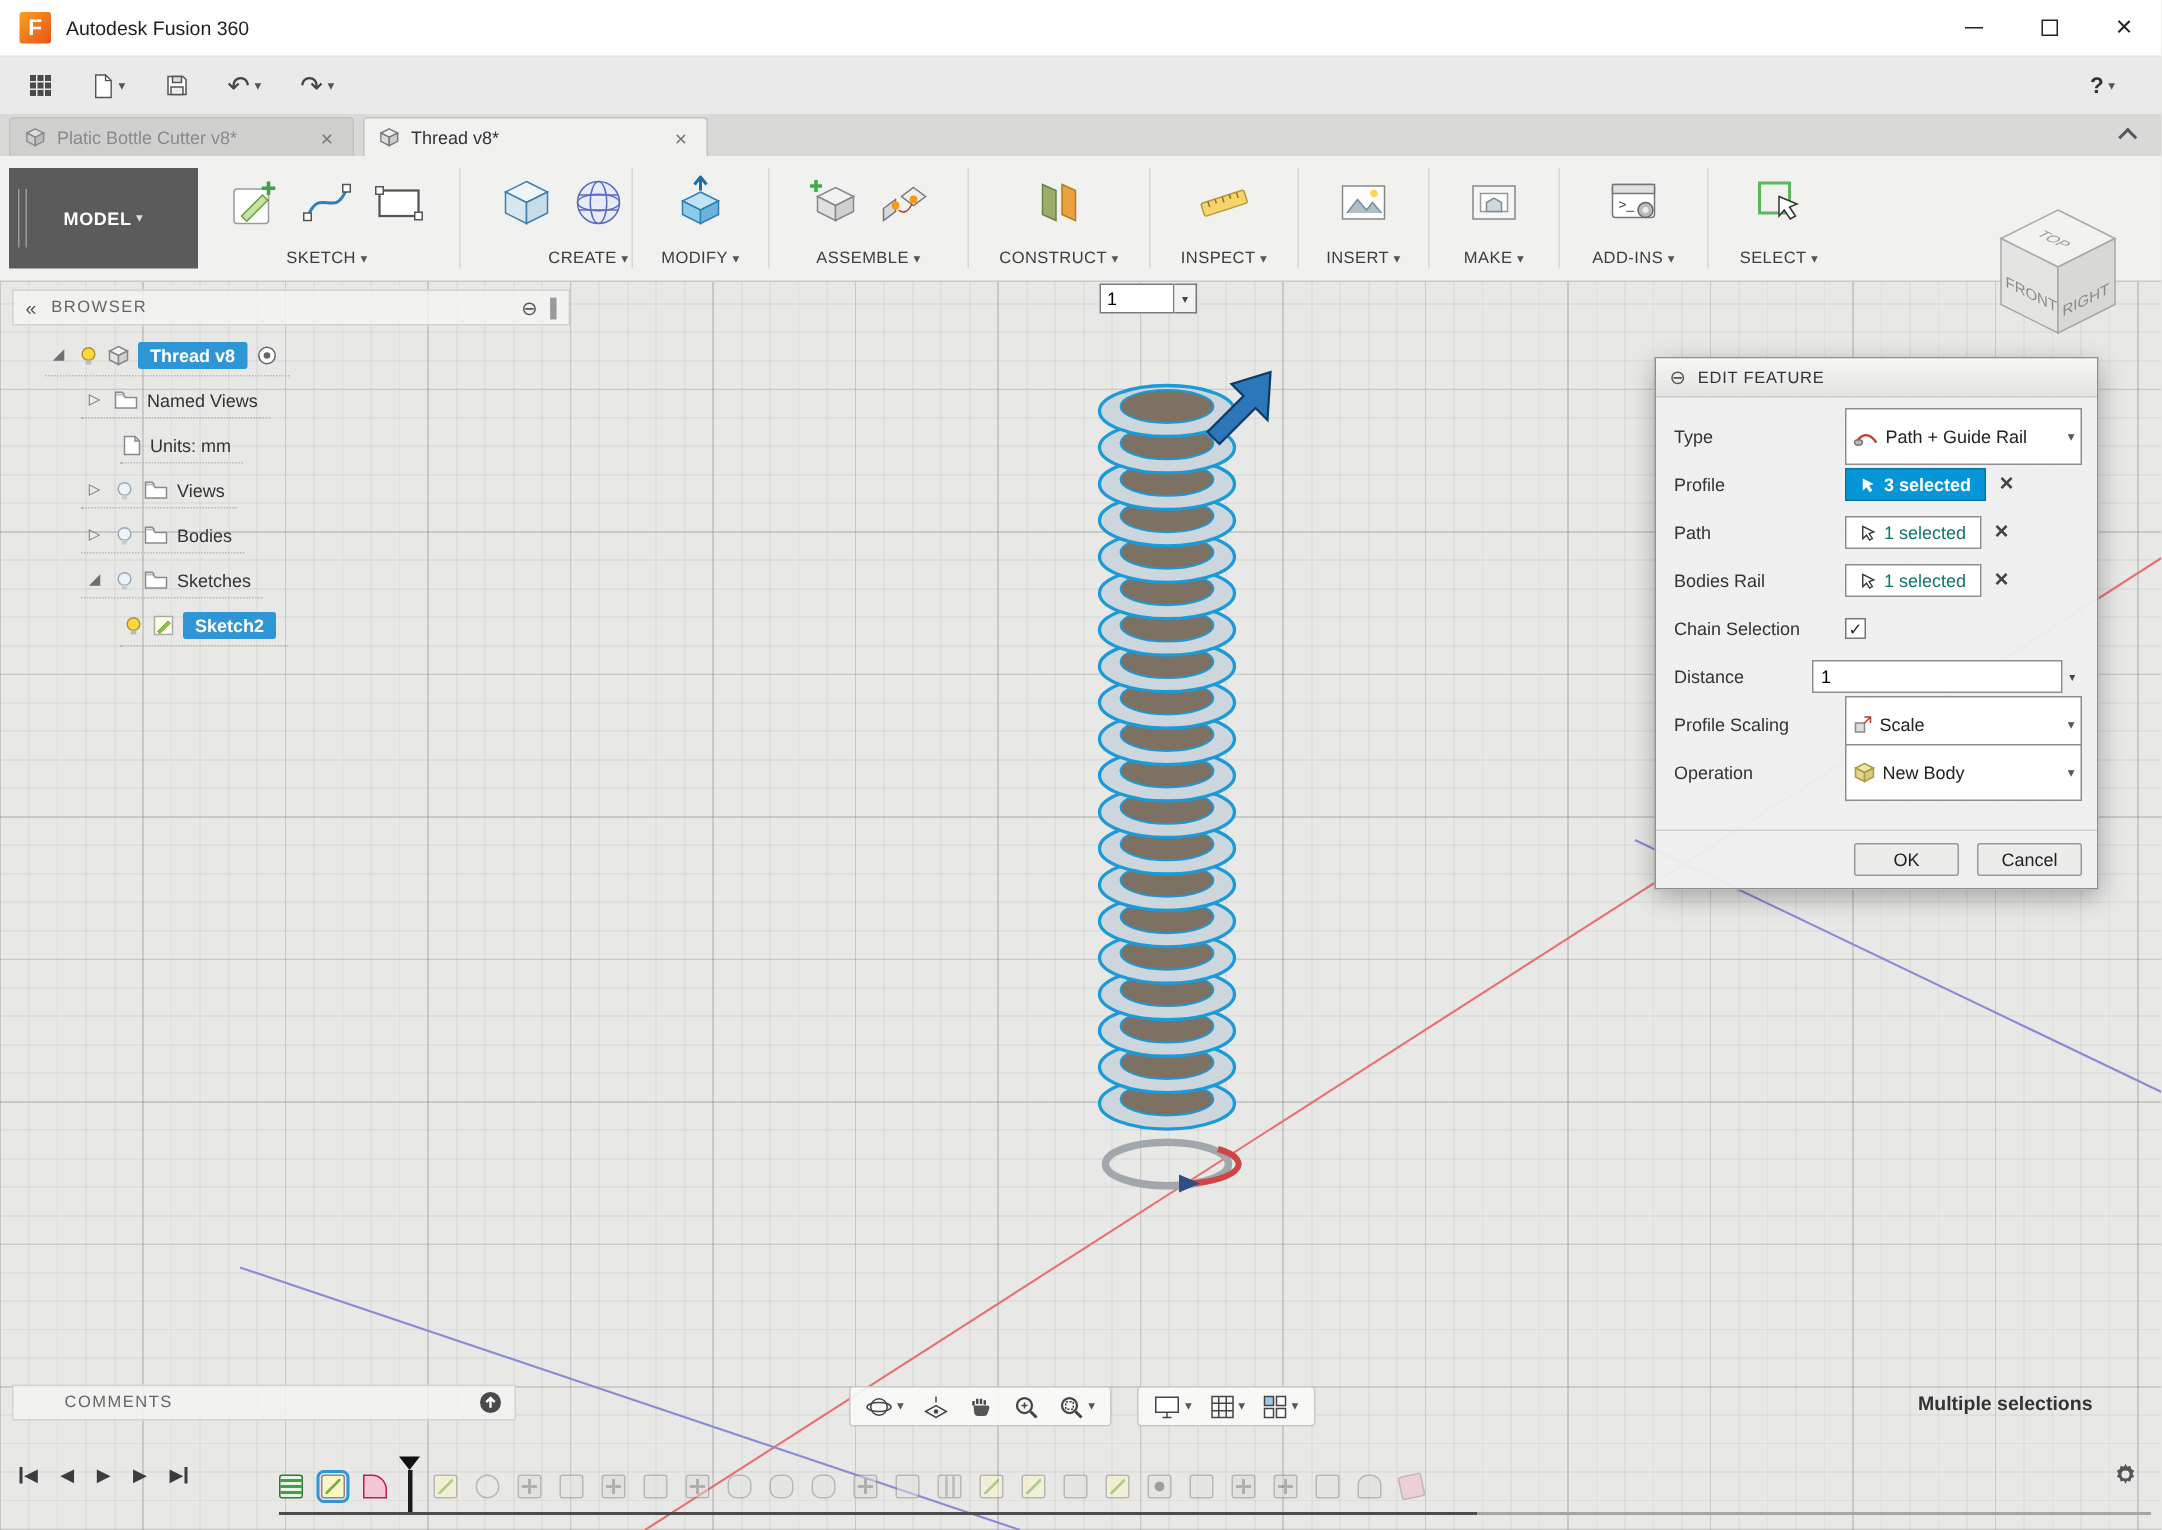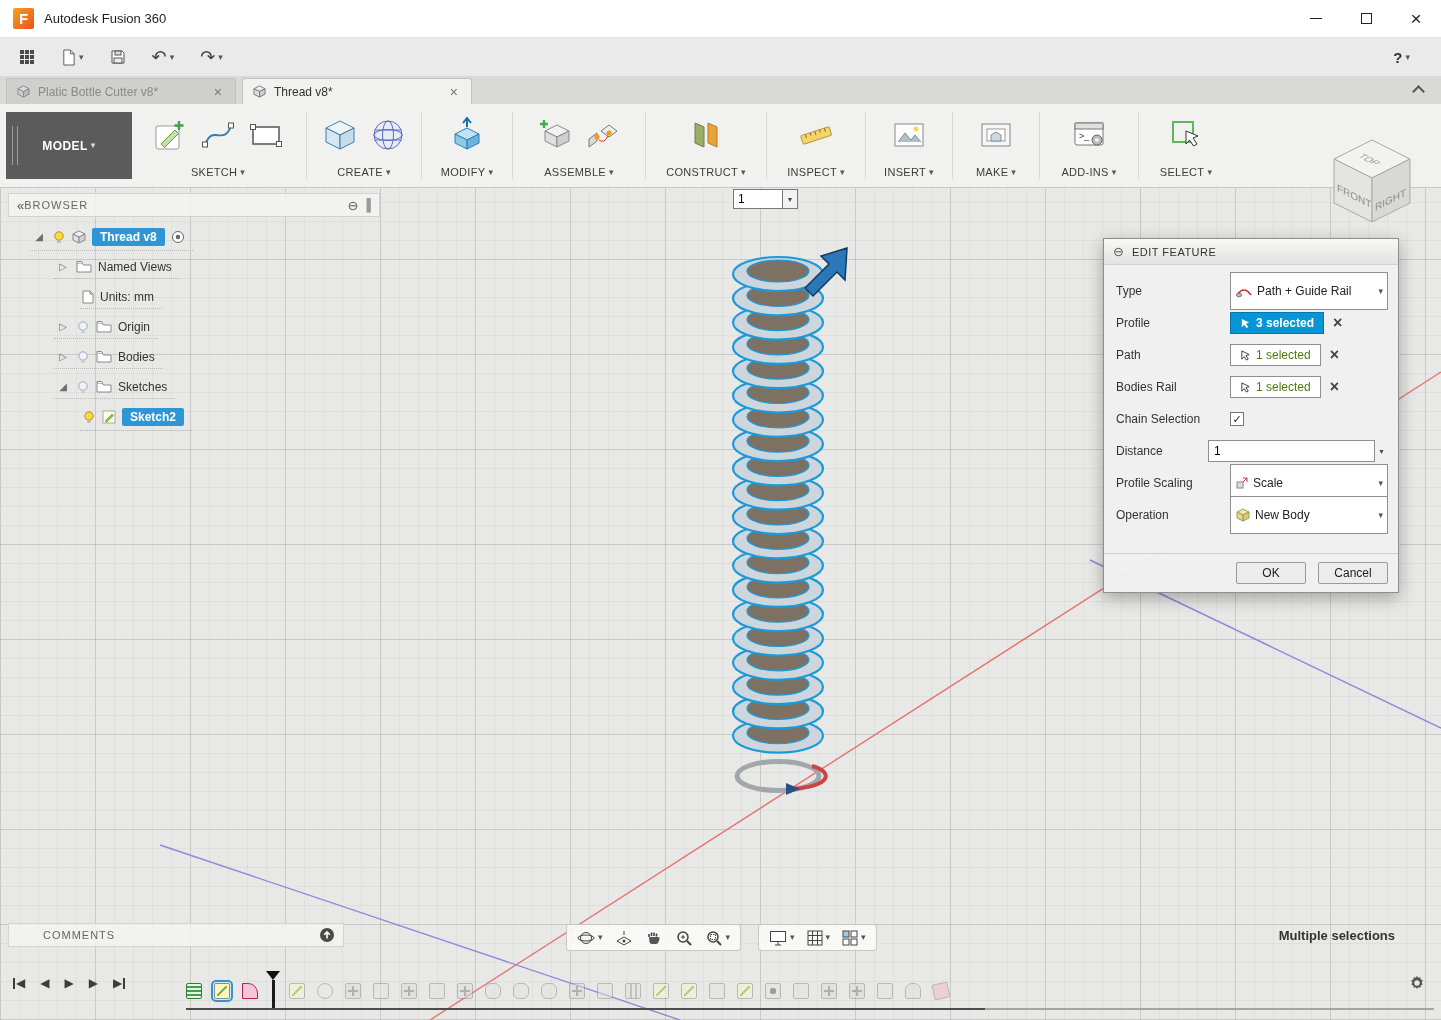--- a/index.html
+++ b/index.html
@@ -58,21 +58,21 @@
 .axes{position:absolute;left:0;top:0;pointer-events:none;}
 
 
 .cv-input{position:absolute;left:733px;top:1px;display:flex;align-items:stretch;height:20px;}
 .cv-input input{width:50px;border:1px solid #7a7a7a;background:#fff;font-size:12px;padding:0 4px;}
 .cv-input .dd-caret{width:15px;border:1px solid #7a7a7a;border-left:none;background:#f2f2f2;display:flex;align-items:center;justify-content:center;font-size:8px;color:#444;}
 
 
 .browser{position:absolute;left:8px;top:5px;width:372px;}
 .panel-bar{height:24px;background:rgba(243,243,242,.85);border:1px solid rgba(190,190,190,.6);display:flex;align-items:center;padding:0 8px;}
-.panel-bar .pb-title{font-size:11px;color:#666;letter-spacing:1px;flex:1;}
+.panel-bar .pb-title{font-size:11px;color:#666;letter-spacing:1px;margin-left:10px;flex:1;}
 .pb-ico{font-size:13px;color:#555;line-height:1;}
 .pb-grip{color:#9a9a9a;font-size:12px;margin-left:4px;}
 .tree{margin-top:6px;font-size:12px;color:#333;}
 .br-row{height:30px;display:flex;align-items:center;}
 .row-inner{display:flex;align-items:center;gap:6px;border-bottom:1px dotted #b9b9b7;padding:2px 8px 4px 2px;}
 .tw{width:14px;text-align:center;color:#6f6f6f;font-size:10px;}
 .hl{background:#2f96d6;color:#fff;padding:2px 8px;border-radius:2px;font-weight:bold;}
 .ind1{margin-left:22px;} .ind2{margin-left:46px;} .ind3{margin-left:72px;}
 
 
@@ -85,21 +85,21 @@
 
 .dlg{position:absolute;left:1103px;top:50px;width:296px;background:rgba(240,240,239,.97);border:1px solid #8f8f8f;box-shadow:0 5px 16px rgba(0,0,0,.3);}
 .dlg-head{height:26px;background:linear-gradient(#f7f7f6,#e3e3e2);border-bottom:1px solid #cfcfce;display:flex;align-items:center;padding:0 9px;}
 .dlg-head .t{font-size:11px;color:#333;letter-spacing:.5px;margin-left:8px;}
 .dlg-body{padding:10px 10px 6px 12px;}
 .dlg-row{display:flex;align-items:center;height:32px;}
 .dlg-label{width:114px;font-size:12px;color:#333;}
 .dlg-ctl{flex:1;display:flex;align-items:center;}
 .dd{flex:1;height:38px;background:#fff;border:1px solid #8f8f8f;display:flex;align-items:center;padding:0 4px;font-size:12px;color:#222;gap:4px;}
 .dd .txtv{flex:1;white-space:nowrap;}
-.sel-btn{height:22px;display:flex;align-items:center;gap:5px;padding:0 9px;font-size:12px;border:1px solid #8f8f8f;background:#fff;color:#4d7c0f;}
+.sel-btn{height:22px;display:flex;align-items:center;gap:5px;padding:0 9px;font-size:12px;border:1px solid #8f8f8f;background:#fff;color:#0f766e;}
 .sel-btn.on{background:#0696d7;border-color:#0576aa;color:#fff;font-weight:bold;}
 .xbtn{margin-left:9px;font-size:16px;font-weight:bold;color:#444;line-height:1;}
 .cb{width:14px;height:14px;border:1px solid #777;background:#fff;display:flex;align-items:center;justify-content:center;font-size:11px;color:#222;}
 .txt{height:22px;border:1px solid #8f8f8f;background:#fff;font-size:12px;padding:0 5px;flex:1;}
 .mini-caret{width:13px;height:22px;display:flex;align-items:center;justify-content:center;font-size:8px;color:#444;}
 .dlg-foot{border-top:1px solid #cfcfce;margin-top:16px;padding:8px 10px;display:flex;justify-content:flex-end;gap:12px;}
 .btn{min-width:70px;height:22px;background:#ececeb;border:1px solid #999;border-radius:2px;font-size:12px;color:#222;}
 
 
 .status{position:absolute;right:46px;top:740px;font-size:13px;font-weight:bold;color:#333;text-align:center;}
@@ -254,21 +254,21 @@
             </svg>
           </button>
       </div>
       <div class="rlabel">
           <span>SKETCH</span>
           <span class="caret">▾</span>
         </div>
     </div>
     <div class="rsep"></div>
 
-    <div class="rgroup" style="width:110px;">
+    <div class="rgroup" style="width:110px;align-items:flex-end;">
       <div class="ricons">
         <button class="rbtn">
             <svg width="36" height="36" viewBox="0 0 36 36">
               <path d="M18 4 L32 11 L18 18 L4 11 Z" fill="#eef4f8" stroke="#3b7fae"></path>
               <path d="M4 11 v14 l14 7 V18 Z" fill="#d8e6ef" stroke="#3b7fae"></path>
               <path d="M32 11 v14 l-14 7 V18 Z" fill="#c7dbe8" stroke="#3b7fae"></path>
             </svg>
           </button>
         <button class="rbtn">
             <svg width="36" height="36" viewBox="0 0 36 36">
@@ -564,21 +564,21 @@
           <div class="row-inner ind2">
             <span class="tw">▷</span>
             <svg width="14" height="14" viewBox="0 0 14 14">
                 <circle cx="7" cy="6" r="4.2" fill="#eef4fa" stroke="#9ab"></circle>
                 <rect x="5.2" y="10.2" width="3.6" height="2.8" fill="#ccc"></rect>
               </svg>
             <svg width="16" height="13" viewBox="0 0 16 13">
                 <path d="M1 3 h5 l1.5 2 H15 v7 H1 Z" fill="#fff" stroke="#8a8a8a"></path>
                 <path d="M1 3 V1.5 h4.5 L7 3" fill="#e8e8e8" stroke="#8a8a8a"></path>
               </svg>
-            <span>Origin</span>
+            <span>Views</span>
           </div>
         </div>
 
         <div class="br-row">
           <div class="row-inner ind2">
             <span class="tw">▷</span>
             <svg width="14" height="14" viewBox="0 0 14 14">
                 <circle cx="7" cy="6" r="4.2" fill="#eef4fa" stroke="#9ab"></circle>
                 <rect x="5.2" y="10.2" width="3.6" height="2.8" fill="#ccc"></rect>
               </svg>

